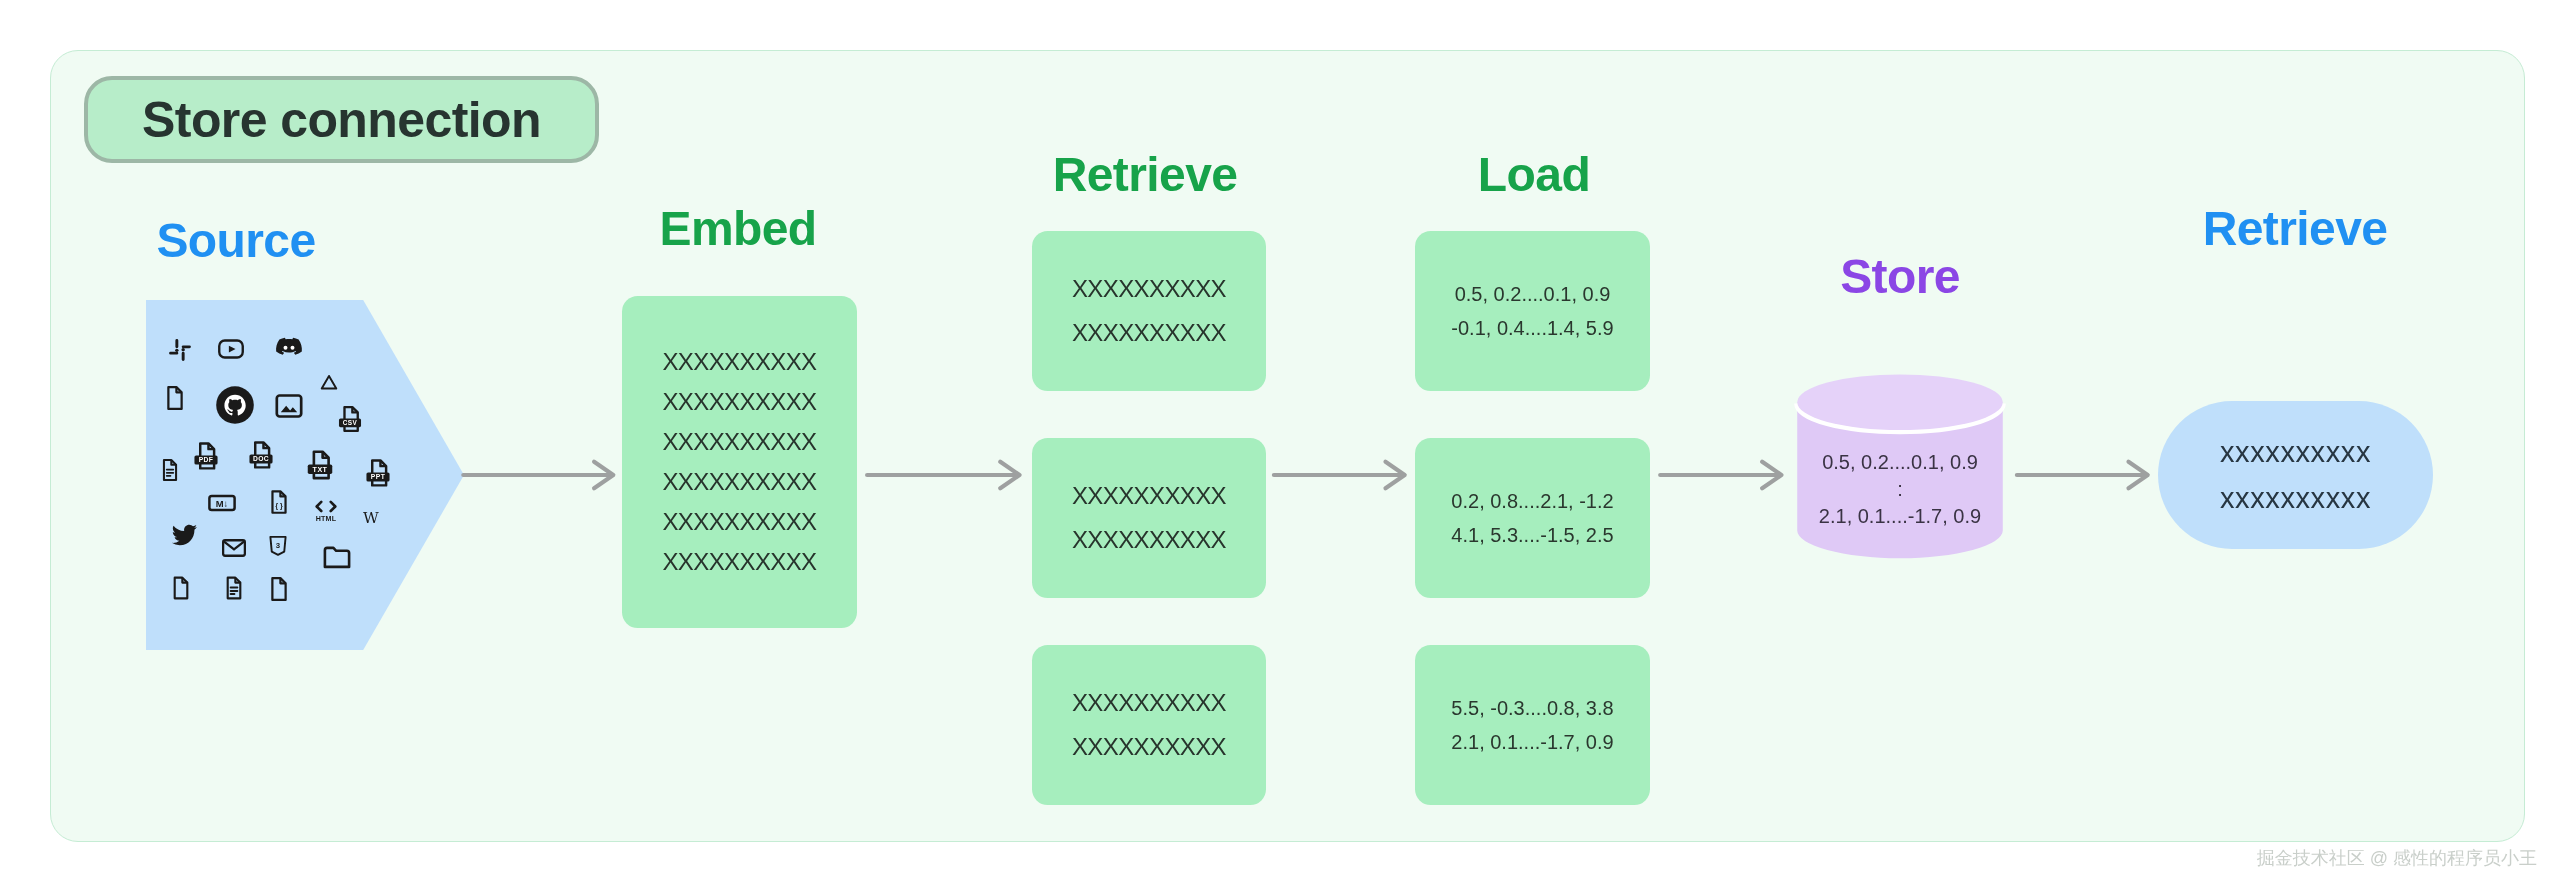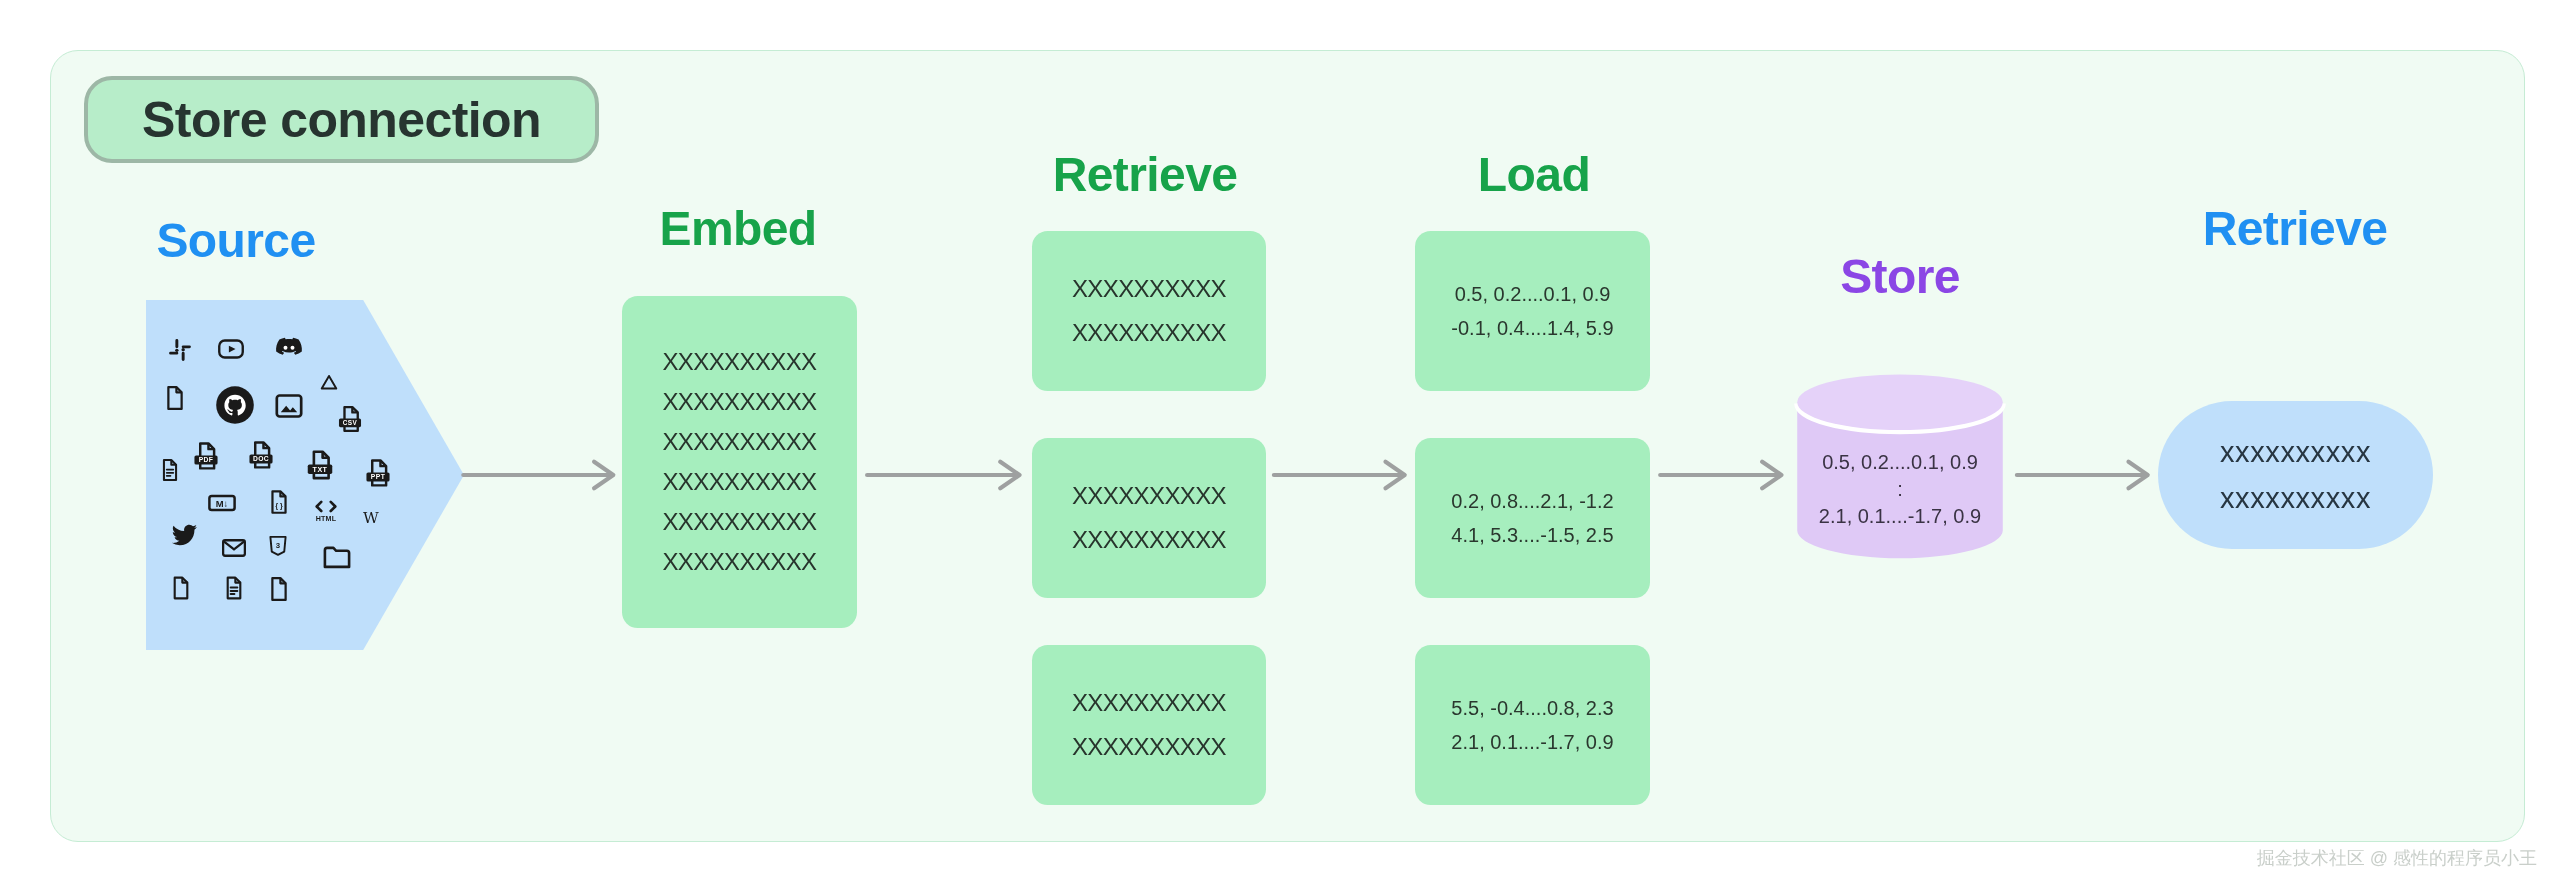--- a/index.html
+++ b/index.html
@@ -269,21 +269,21 @@
 
   <div class="gbox ebox row1">
     <div class="numline">0.5, 0.2....0.1, 0.9</div>
     <div class="numline">-0.1, 0.4....1.4, 5.9</div>
   </div>
   <div class="gbox ebox row2">
     <div class="numline">0.2, 0.8....2.1, -1.2</div>
     <div class="numline">4.1, 5.3....-1.5, 2.5</div>
   </div>
   <div class="gbox ebox row3">
-    <div class="numline">5.5, -0.4....0.8, 2.3</div>
+    <div class="numline">5.5, -0.3....0.8, 3.8</div>
     <div class="numline">2.1, 0.1....-1.7, 0.9</div>
   </div>
 
   <svg class="arrow" style="left:460px;top:457px;" width="159" height="36" viewBox="0 0 262 60">
     <line x1="4" y1="30" x2="252" y2="30"></line>
       <polyline points="222,8 254,30 222,52"></polyline>
   </svg>
   <svg class="arrow" style="left:864px;top:457px;" width="161" height="36" viewBox="0 0 266 60">
     <line x1="4" y1="30" x2="256" y2="30"></line>
       <polyline points="226,8 258,30 226,52"></polyline>

